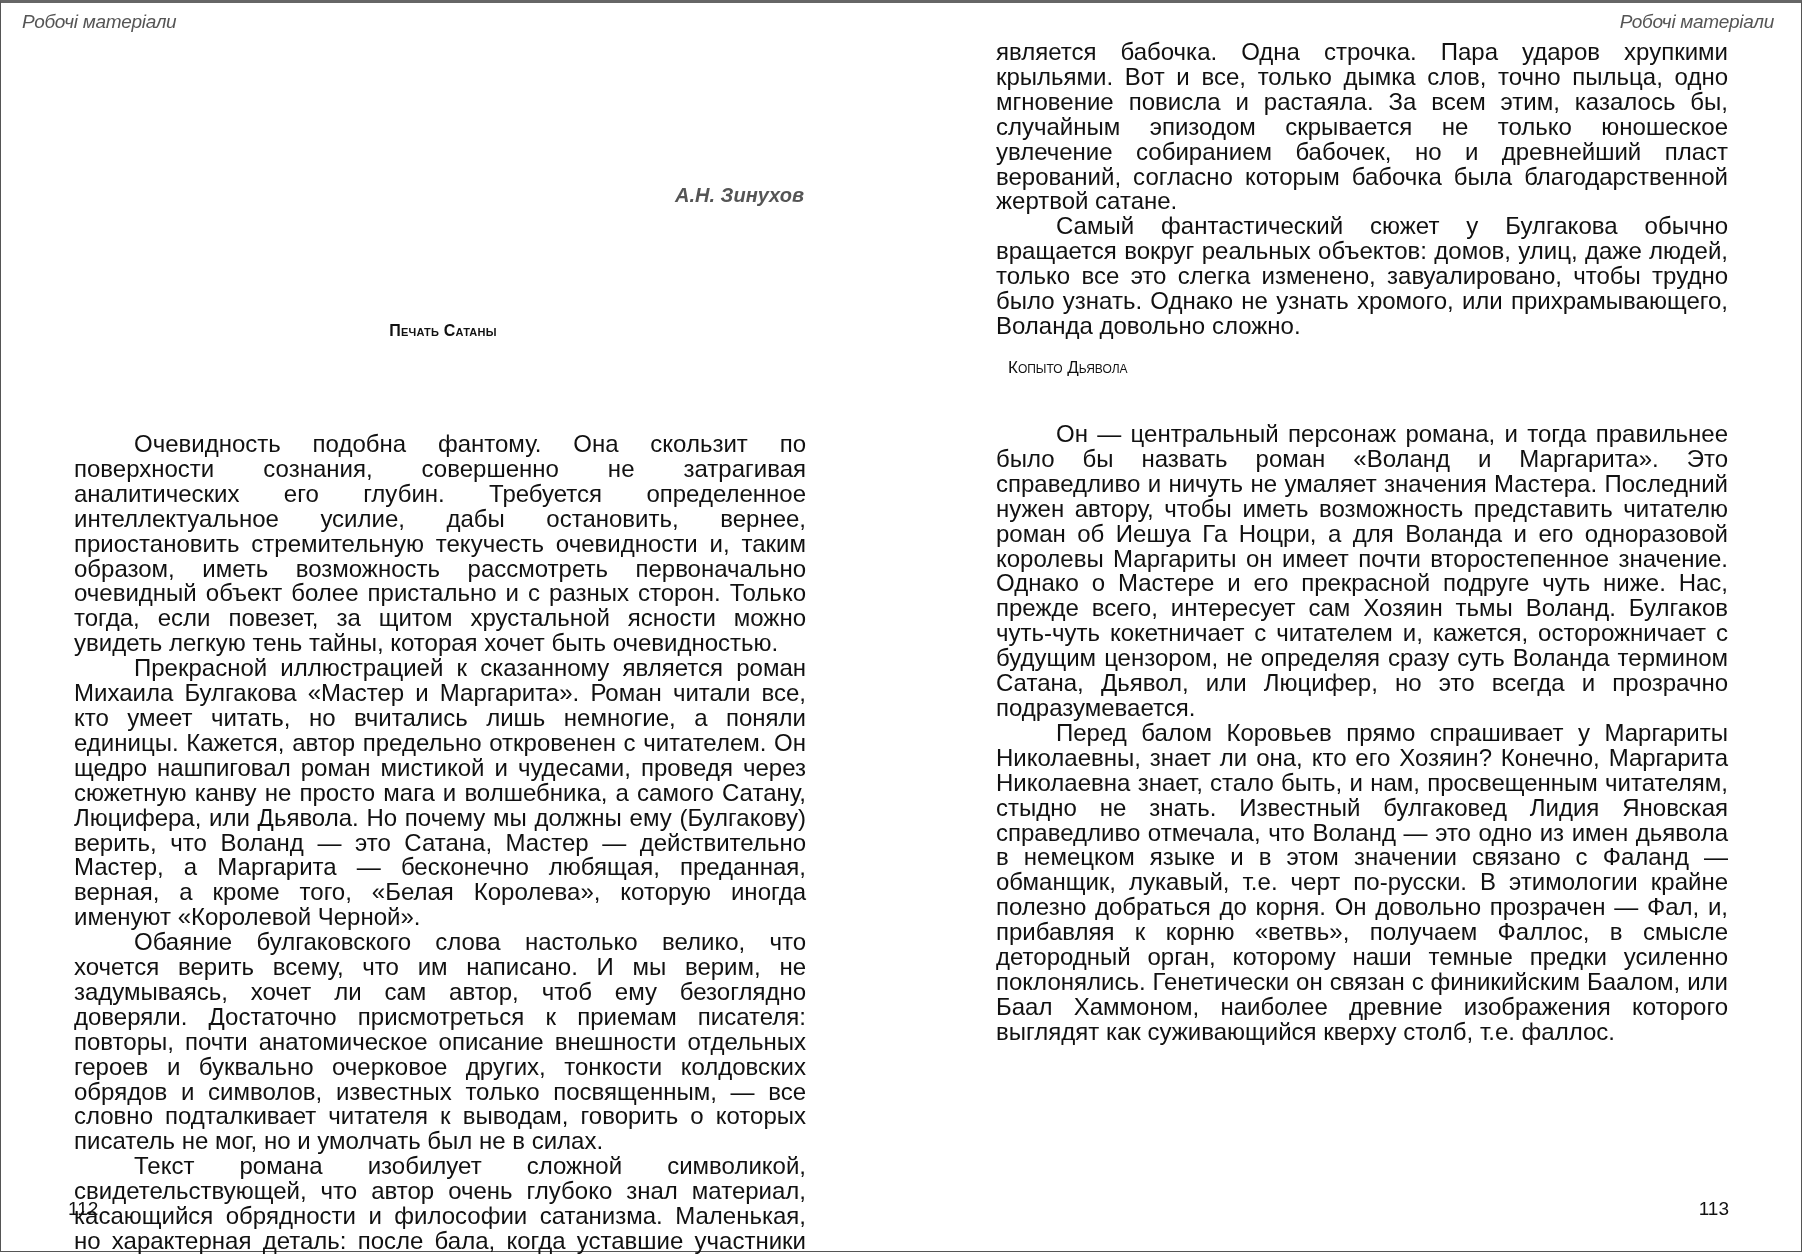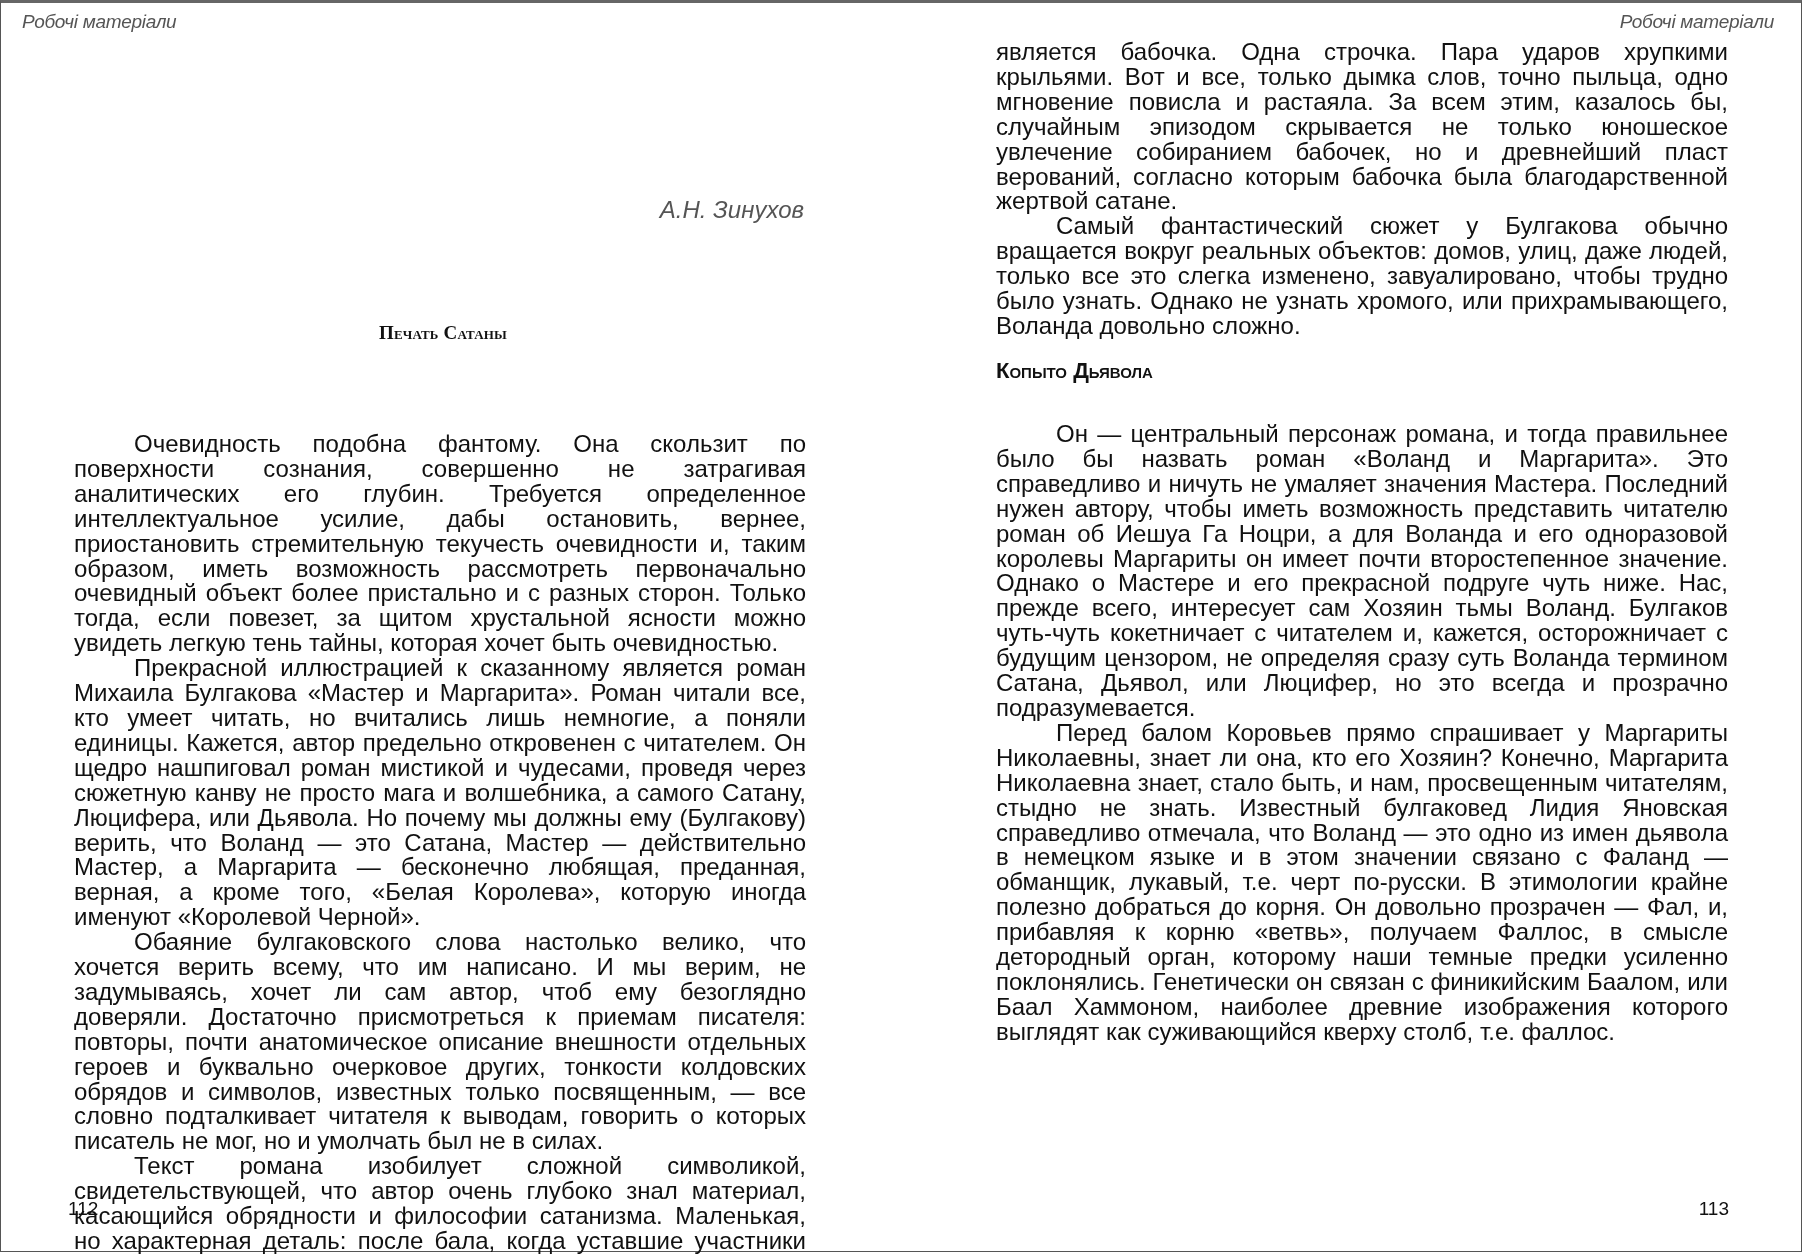--- a/index.html
+++ b/index.html
@@ -7,25 +7,25 @@
          font-family: "Liberation Sans", sans-serif; color: #111; }
   .frame { position: absolute; left: 0; top: 0; width: 1802px; height: 1252px;
            border: 1px solid #555; border-top: 3px solid #666; box-sizing: border-box; }
   .page { position: absolute; top: 0; height: 1076px; }
   .page-left { left: 0; width: 900px; }
   .page-right { left: 900px; width: 904px; }
   .running-head { position: absolute; top: 11px; font-style: italic; color: #555;
                   font-size: 19px; letter-spacing: -0.3px; }
   .page-left .running-head { left: 22px; }
   .page-right .running-head { right: 30px; }
-  .author { position: absolute; right: 96px; top: 196px; font-style: italic; font-weight: normal;
-            color: #555; font-size: 24px; }
+  .author { position: absolute; right: 96px; top: 184px; font-style: italic; font-weight: bold;
+            color: #555; font-size: 20px; }
   .title { position: absolute; left: 0; width: 886px; top: 322px; text-align: center;
-           font-weight: bold; font-size: 19px; font-variant: small-caps; letter-spacing: 0.2px; font-family: Liberation Serif, serif; }
-  .subtitle { position: absolute; left: 96px; top: 358px; font-weight: bold; font-size: 22px;
+           font-weight: bold; font-size: 16px; font-variant: small-caps; letter-spacing: 0.2px; }
+  .subtitle { position: absolute; left: 108px; top: 358px; font-weight: normal; font-size: 17px;
               font-variant: small-caps; }
   .text { position: absolute; font-size: 24px; line-height: 24.9px; text-align: justify; }
   .page-left .text { left: 74px; width: 732px; top: 432px; }
   .page-right .text.cont { left: 96px; width: 732px; top: 40px; }
   .page-right .text.main { left: 96px; width: 732px; top: 422px; }
   .text p { margin: 0; text-indent: 0; }
   .text p.ind { text-indent: 60px; }
   .page-num { position: absolute; top: 1198px; font-size: 19px; }
   .page-left .page-num { left: 68px; }
   .page-right .page-num { right: 75px; }

